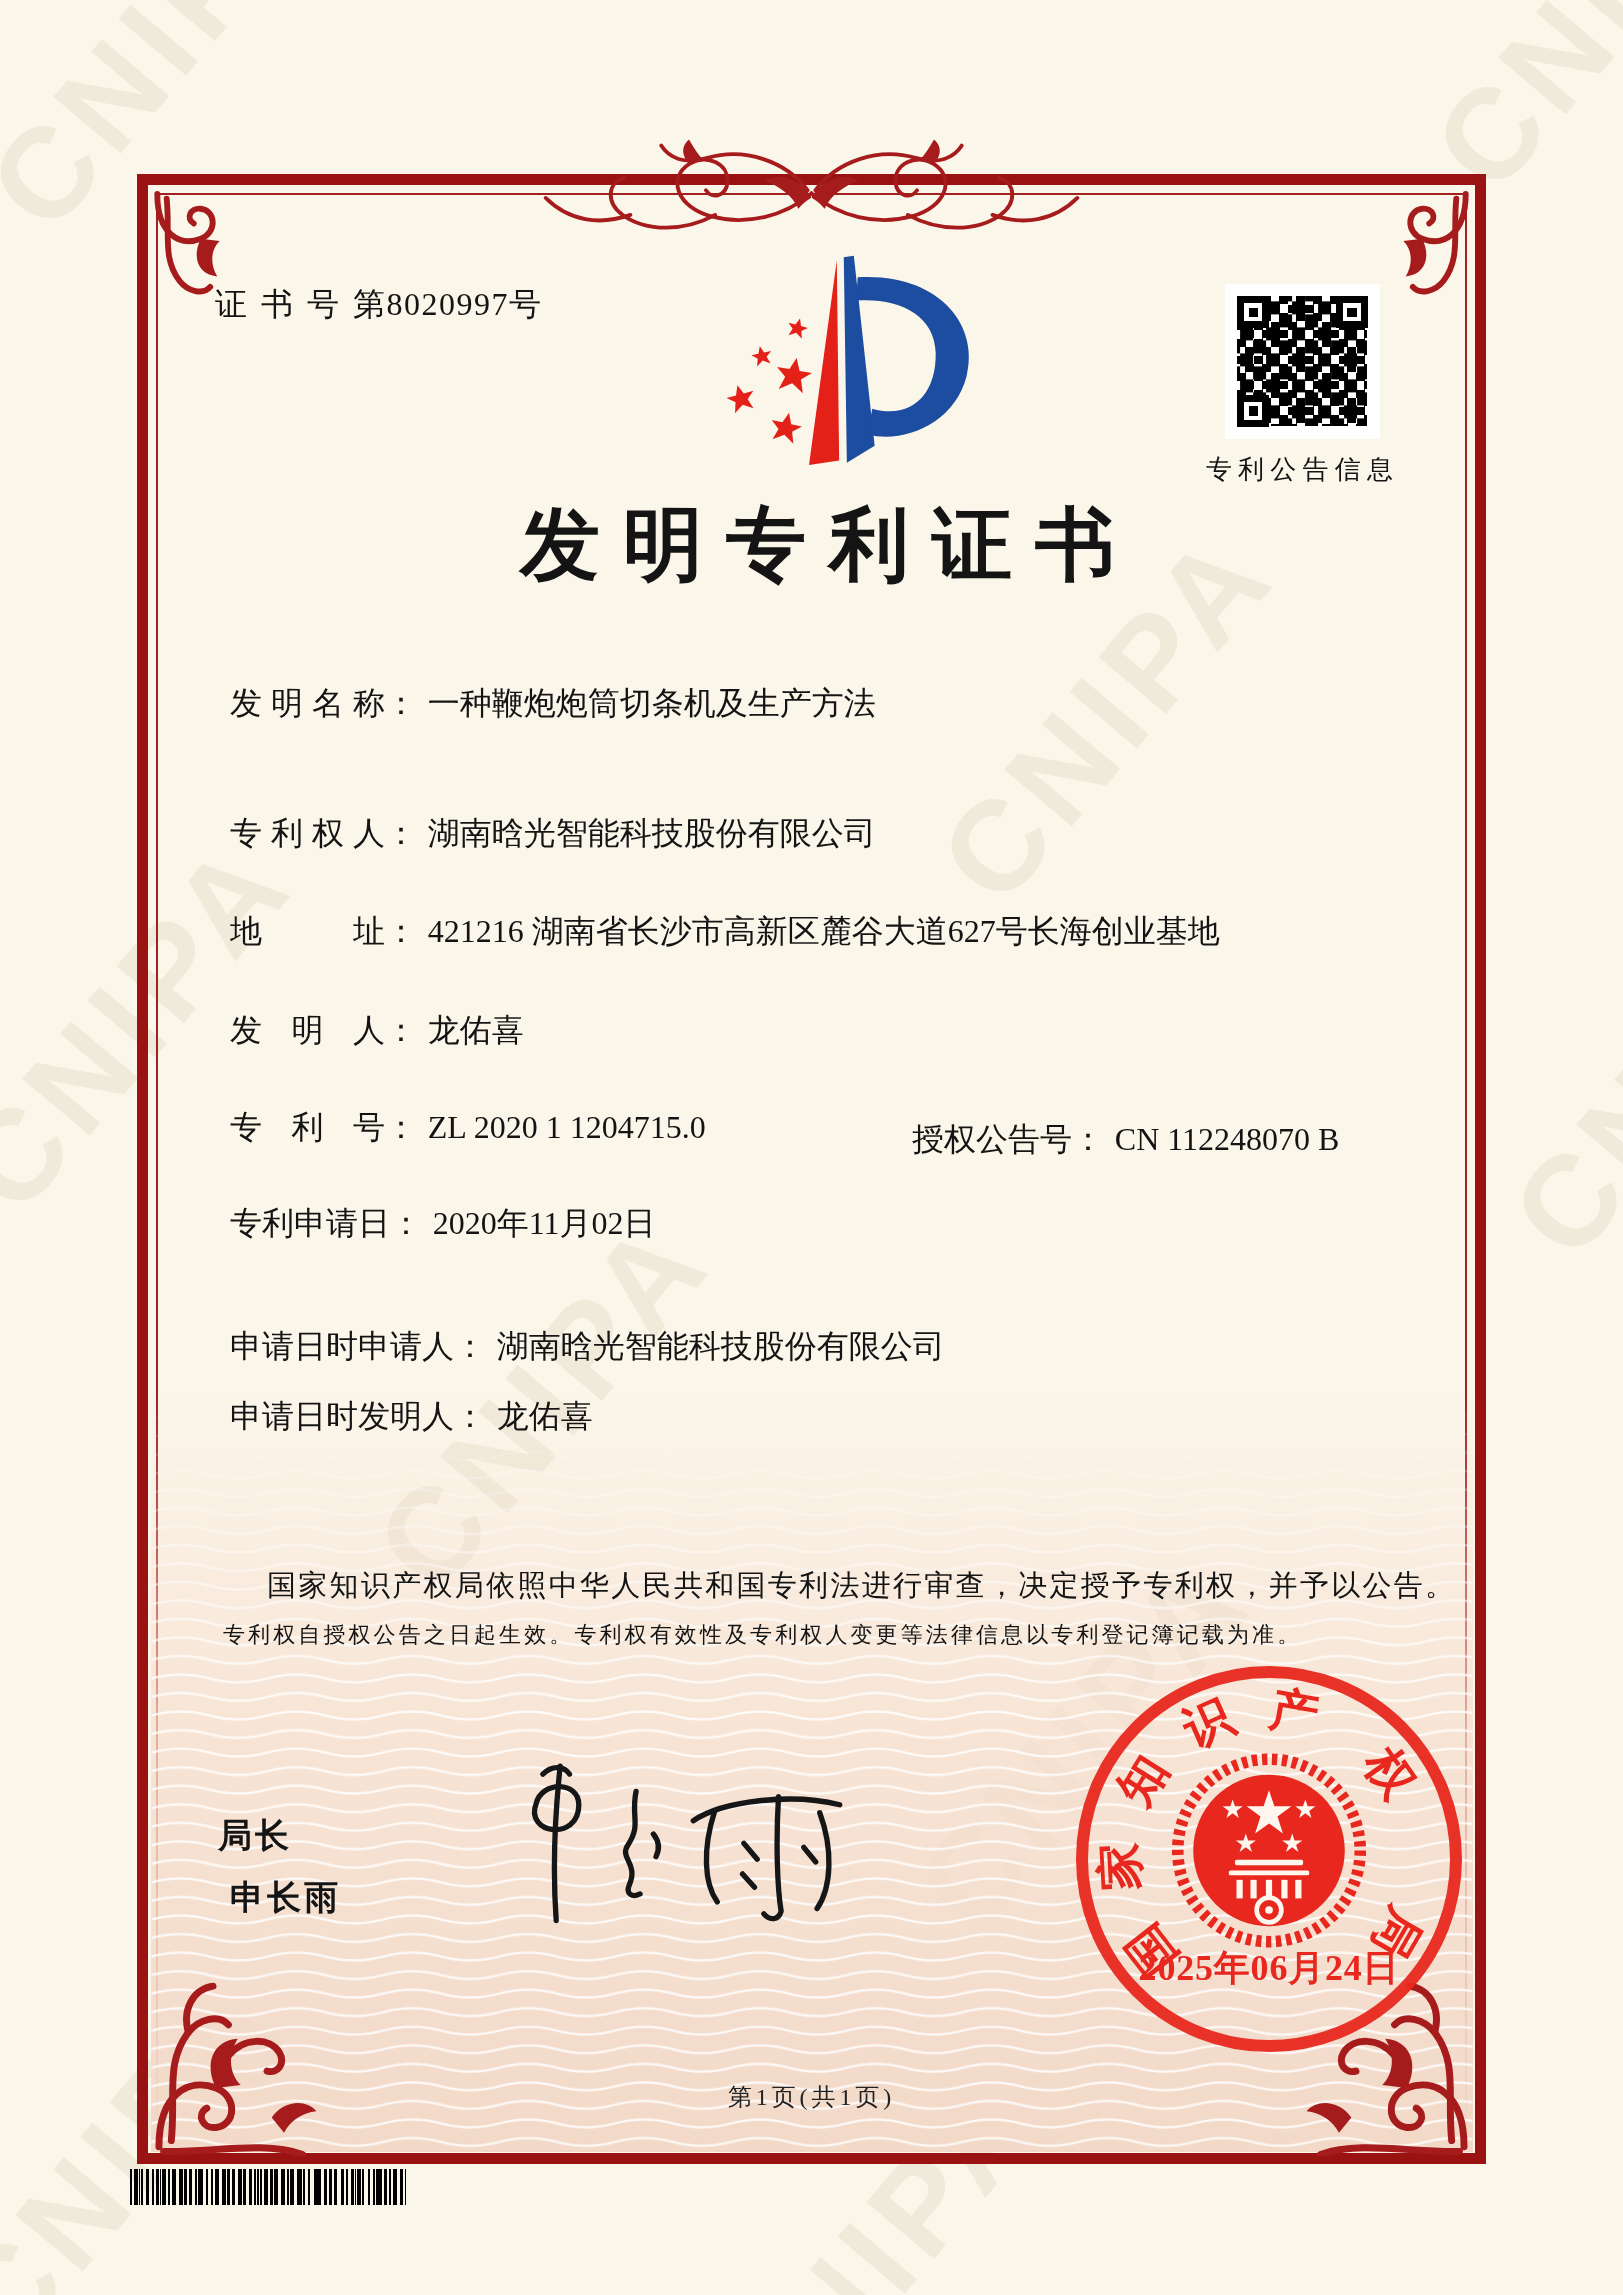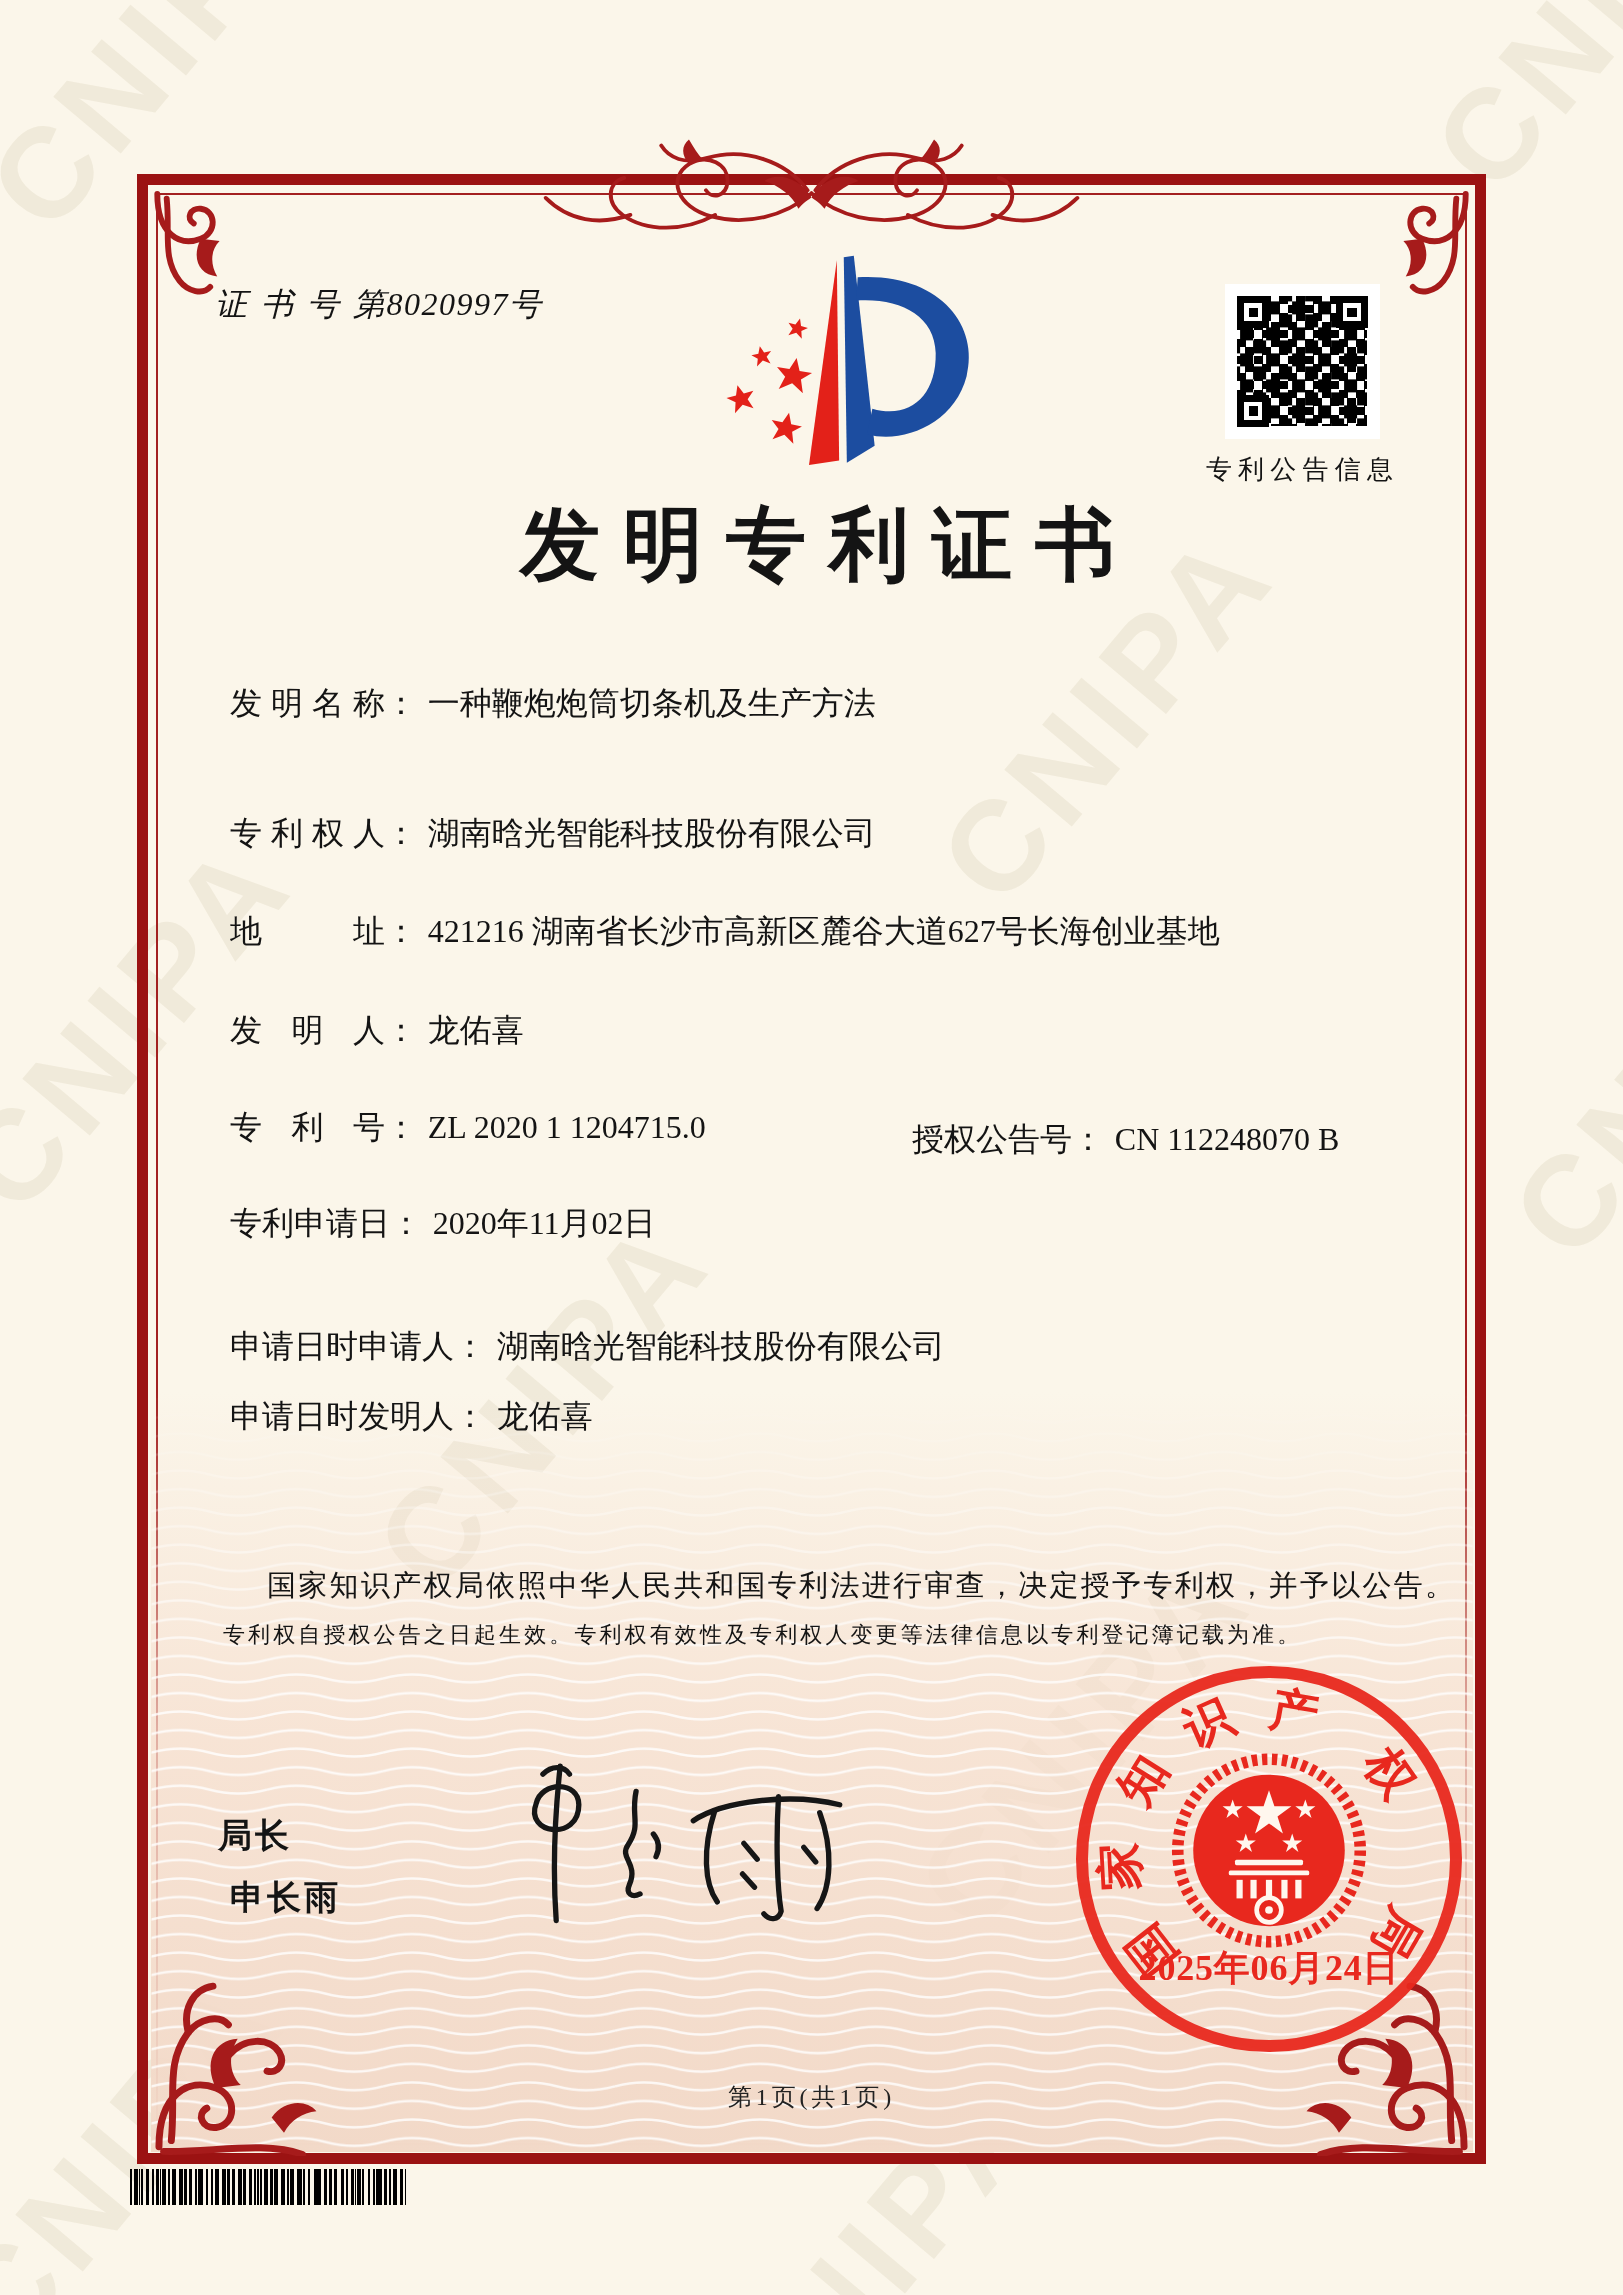--- a/index.html
+++ b/index.html
@@ -29,21 +29,21 @@
   .pink-zone{
     position:absolute;left:151px;top:1391px;width:1322px;height:761px;
     background:linear-gradient(180deg,rgba(247,229,217,0) 0%,rgba(246,222,206,0.75) 45%,#F2D9C8 100%);
   }
   .wave-svg{
     position:absolute;left:0;top:0;
     -webkit-mask-image:linear-gradient(180deg,transparent 0%,#000 40%);
     mask-image:linear-gradient(180deg,transparent 0%,#000 40%);
   }
   
-  .cert-no{position:absolute;left:215px;top:283px;font-size:32px;letter-spacing:1.5px;font-style:italic;}
+  .cert-no{position:absolute;left:215px;top:283px;font-size:32px;letter-spacing:1.5px;}
   .cert-no .pfx{letter-spacing:14px;}
   .logo{position:absolute;left:680px;top:251px;width:309px;height:228px;}
   .qr-box{position:absolute;left:1225px;top:284px;width:155px;height:155px;background:#fff;}
   .qr-mods{
     position:absolute;left:12.4px;top:12.4px;width:130px;height:130px;
     background:
       conic-gradient(#000 90deg,transparent 90deg 180deg,#000 180deg 270deg,transparent 270deg) 0 0/17px 17px,
       conic-gradient(transparent 90deg,#000 90deg 180deg,transparent 180deg 270deg,#000 270deg) 3.1px 5.4px/26px 26px;
   }
   .finder{position:absolute;width:32px;height:32px;background:#fff;border:7px solid #000;box-sizing:border-box;}

